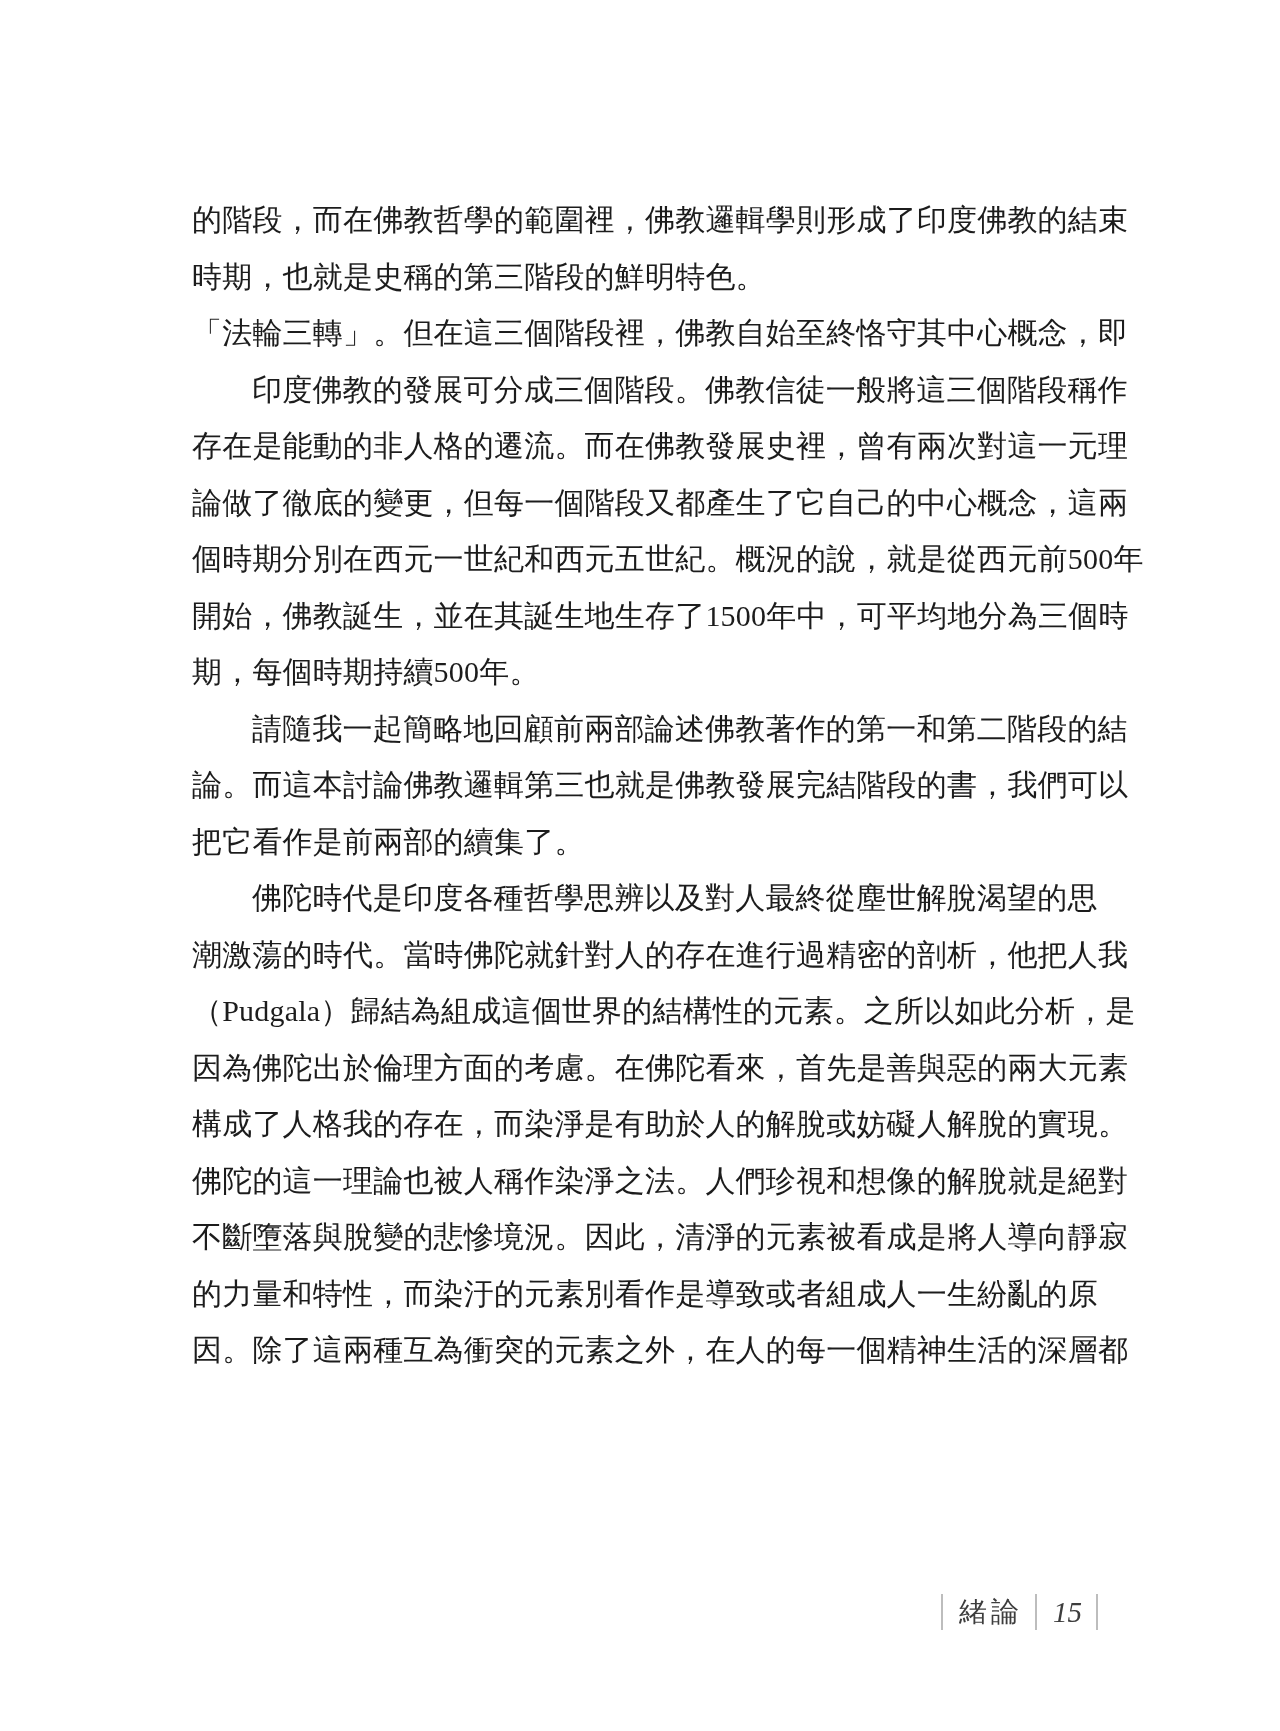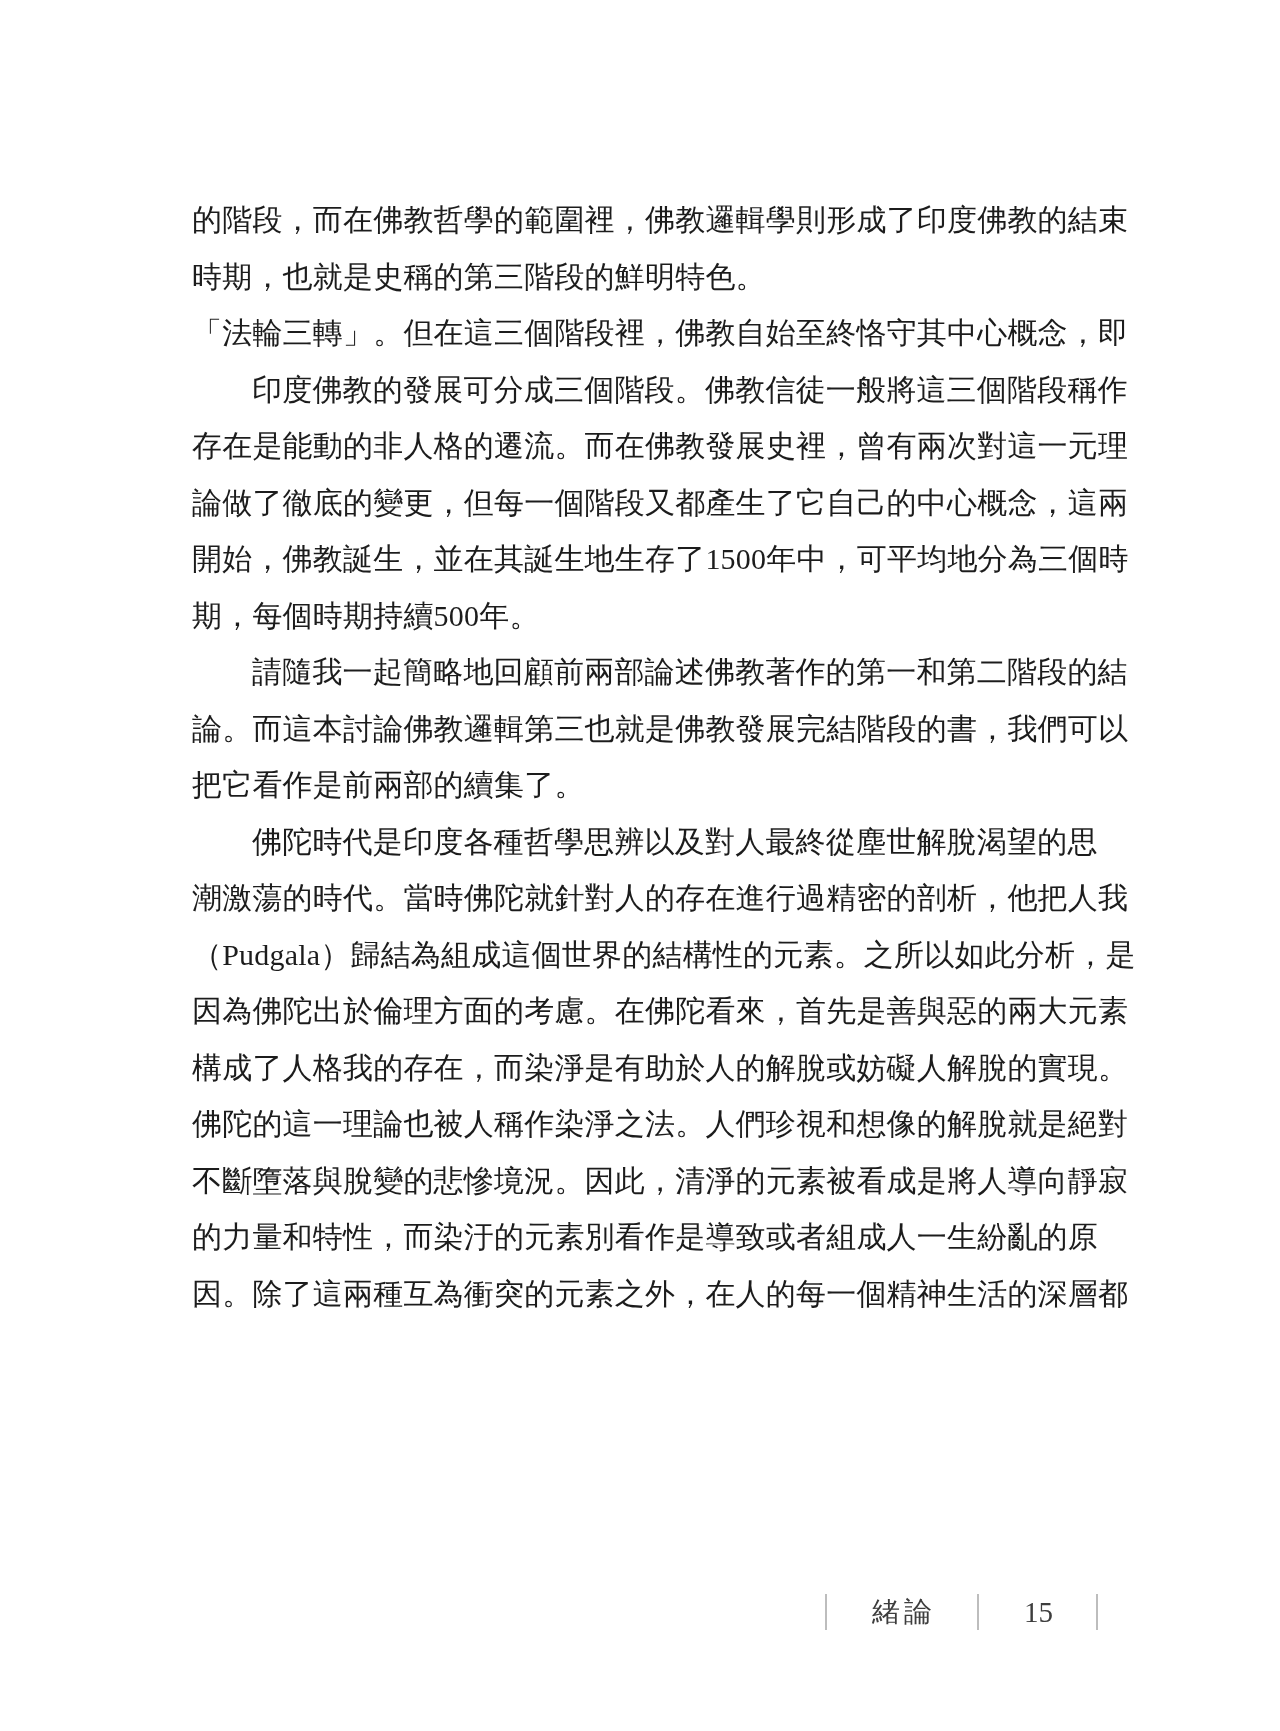--- a/index.html
+++ b/index.html
@@ -48,52 +48,53 @@
     white-space: nowrap;
     letter-spacing: 1px;
   }
   .footer {
     position: absolute;
     top: 1592px;
     right: 182px;
     display: flex;
     align-items: center;
     color: var(--footer_text);
-    gap: 29px;
   }
   .fbar {
     display: inline-block;
     width: 2px;
     height: 36px;
     background: var(--footer_bar);
   }
   .fsection {
     font-size: 28px;
     letter-spacing: 4px;
     margin: 0 12px 0 16px;
     line-height: 40px;
   }
   .fpage {
     font-size: 29px;
     margin: 0 14px 0 16px;
     line-height: 40px;
+    font-style: italic;
   }
 </style>
 </head>
 <body>
 
 <div class="page">
 
   <div class="text-column">
       <div class="line">的階段，而在佛教哲學的範圍裡，佛教邏輯學則形成了印度佛教的結束</div>
       <div class="line">時期，也就是史稱的第三階段的鮮明特色。</div>
       <div class="line">「法輪三轉」。但在這三個階段裡，佛教自始至終恪守其中心概念，即</div>
       <div class="line indent">印度佛教的發展可分成三個階段。佛教信徒一般將這三個階段稱作</div>
       <div class="line">存在是能動的非人格的遷流。而在佛教發展史裡，曾有兩次對這一元理</div>
       <div class="line">論做了徹底的變更，但每一個階段又都產生了它自己的中心概念，這兩</div>
+      <div class="line">個時期分別在西元一世紀和西元五世紀。概況的說，就是從西元前500年</div>
       <div class="line">開始，佛教誕生，並在其誕生地生存了1500年中，可平均地分為三個時</div>
       <div class="line">期，每個時期持續500年。</div>
       <div class="line indent">請隨我一起簡略地回顧前兩部論述佛教著作的第一和第二階段的結</div>
       <div class="line">論。而這本討論佛教邏輯第三也就是佛教發展完結階段的書，我們可以</div>
       <div class="line">把它看作是前兩部的續集了。</div>
       <div class="line indent">佛陀時代是印度各種哲學思辨以及對人最終從塵世解脫渴望的思</div>
       <div class="line">潮激蕩的時代。當時佛陀就針對人的存在進行過精密的剖析，他把人我</div>
       <div class="line">（Pudgala）歸結為組成這個世界的結構性的元素。之所以如此分析，是</div>
       <div class="line">因為佛陀出於倫理方面的考慮。在佛陀看來，首先是善與惡的兩大元素</div>
       <div class="line">構成了人格我的存在，而染淨是有助於人的解脫或妨礙人解脫的實現。</div>

